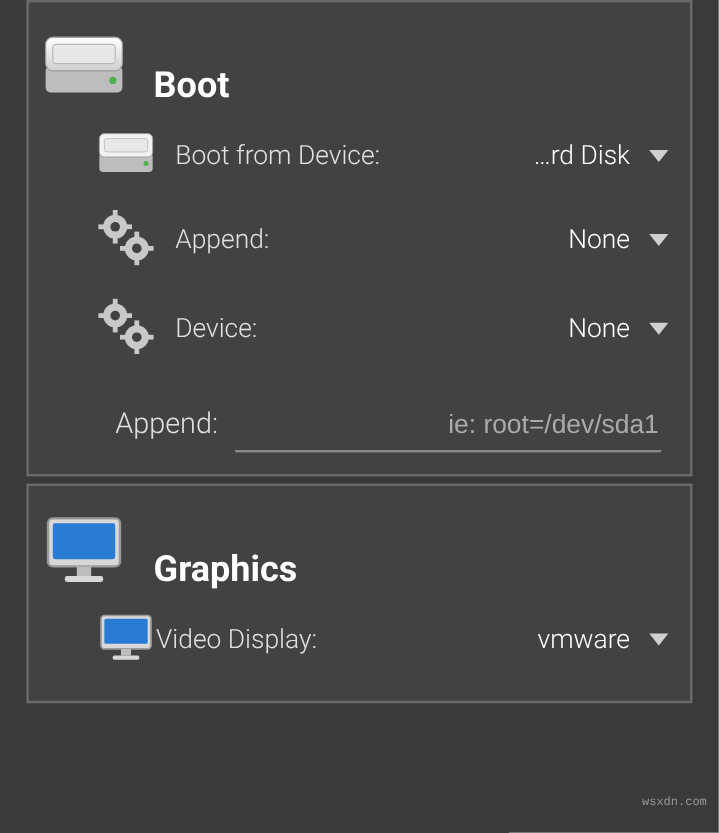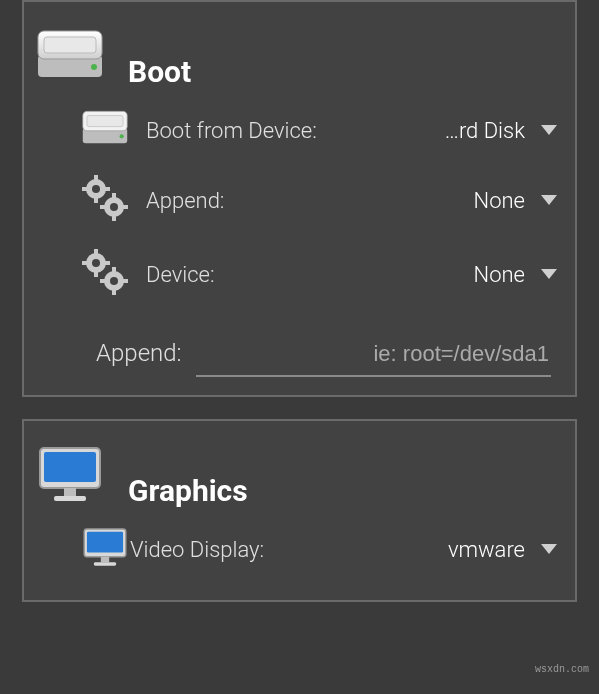--- a/index.html
+++ b/index.html
@@ -13,21 +13,21 @@
       padding: 0 22px;
       width: 599px;
       height: 694px;
     }
     .card {
       background: #424242;
       border: 2px solid #6a6a6a;
       padding: 0 0 18px 0;
       margin: 0;
     }
-    .card + .card { margin-top: 22px; }
+    .card + .card { margin-top: 6px; }
     .section-header {
       display: flex;
       align-items: flex-end;
       padding: 23px 18px 8px 10px;
     }
     .section-header .icon-big { flex: 0 0 auto; }
     .section-title {
       font-size: 30px;
       font-weight: 700;
       color: #fff;

